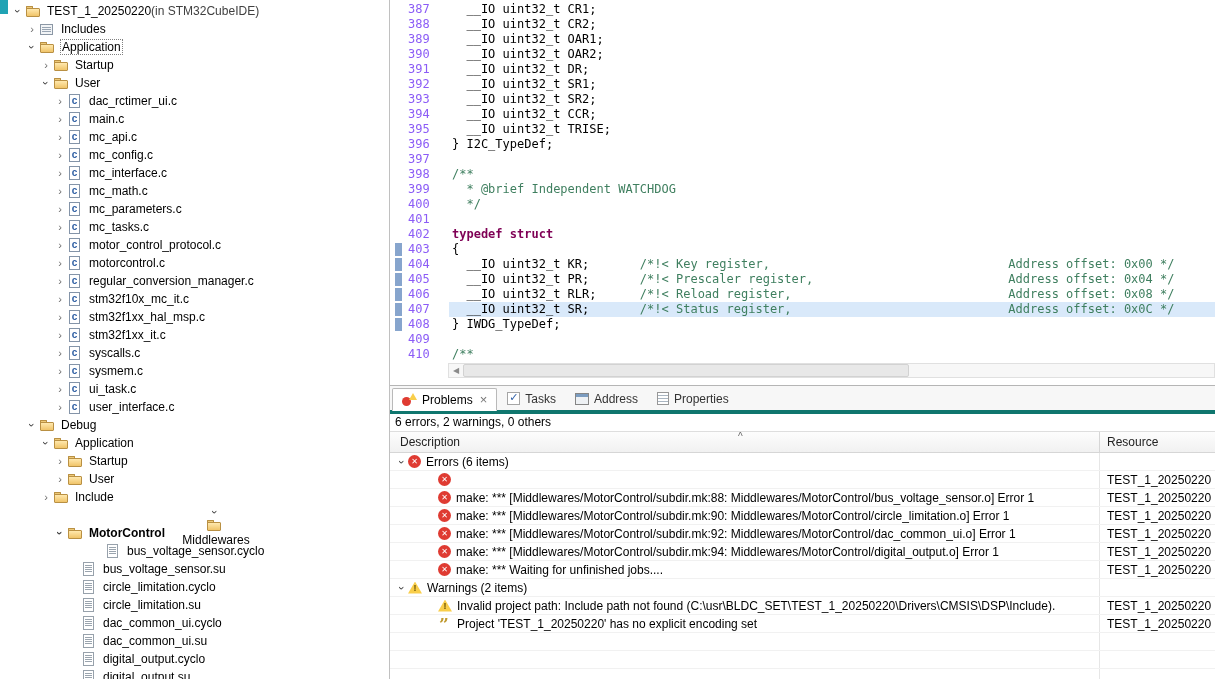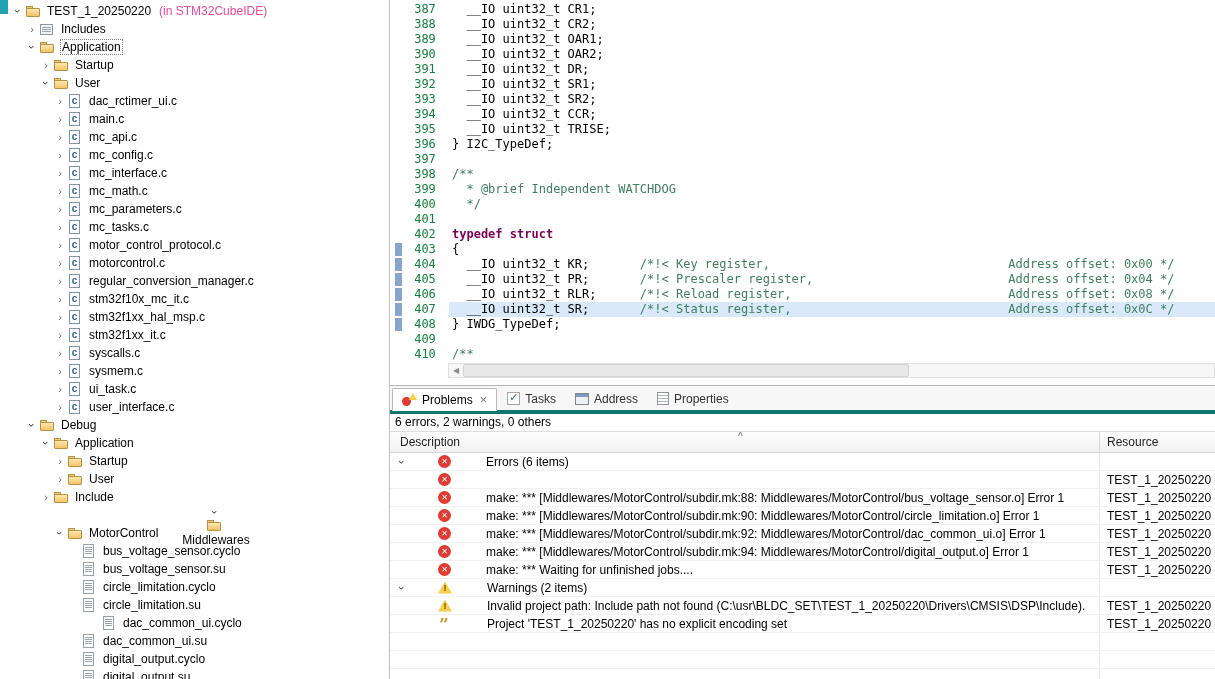--- a/index.html
+++ b/index.html
@@ -8,21 +8,21 @@
 
   
   .explorer{position:absolute;left:0;top:0;width:390px;height:679px;background:#fff;
             border-right:1px solid #c0c0c0;box-sizing:border-box;overflow:hidden;padding-top:2px;}
   .tree-item{height:18px;display:flex;align-items:center;white-space:nowrap;cursor:default;}
   .twistie{width:12px;flex:0 0 12px;display:inline-block;text-align:center;color:#6e6e6e;
            font-size:11px;line-height:12px;height:12px;}
   .twistie.expanded{transform:rotate(90deg);color:#3c3c3c;}
   .tlabel{margin-left:3px;}
   .tlabel.focused{outline:1px dotted #808080;padding:0 1px;}
-  .tdecor{color:#ec4899;margin-left:8px;}
+  .tdecor{color:#404040;}
   .ticon{width:15px;height:15px;position:relative;flex:0 0 15px;margin-left:2px;margin-right:3px;}
   .icon-folder::before,.icon-project::before{content:"";position:absolute;left:0;top:2px;width:7px;height:3px;
       background:#edc978;border:1px solid #b99043;border-bottom:none;border-radius:1px 1px 0 0;box-sizing:border-box;}
   .icon-folder::after,.icon-project::after{content:"";position:absolute;left:0;top:4px;width:14px;height:9px;
       background:linear-gradient(#ffe8ad,#f0c469);border:1px solid #b99043;border-radius:1px;box-sizing:border-box;}
   .icon-includes::before{content:"";position:absolute;left:0;top:2px;width:13px;height:11px;
       background:#f2f4f6;border:1px solid #8b97a5;box-sizing:border-box;}
   .icon-includes::after{content:"";position:absolute;left:2px;top:5px;width:9px;height:1px;
       background:#98a4b2;box-shadow:0 2px 0 #98a4b2,0 4px 0 #98a4b2;}
   .icon-cfile::before{content:"";position:absolute;left:1px;top:0;width:11px;height:14px;
@@ -36,21 +36,21 @@
   .corner-accent{position:absolute;left:0;top:0;width:8px;height:14px;background:#21a3b4;}
 
   
   .editor{position:absolute;left:390px;top:0;width:825px;height:385px;background:#fff;overflow:hidden;}
   .ed-lines{position:absolute;left:0;top:2px;width:100%;}
   .ed-line{display:flex;height:15px;line-height:15px;font-family:"DejaVu Sans Mono",monospace;
            font-size:12px;white-space:pre;}
   .ruler{flex:0 0 18px;position:relative;}
   .ruler.marker::after{content:"";position:absolute;left:5px;top:1px;width:7px;height:13px;
       background:var(--c-change_marker,#87a5cd);}
-  .lnum{flex:0 0 34px;text-align:center;padding-right:7px;color:#15803d;}
+  .lnum{flex:0 0 34px;text-align:left;padding-right:7px;color:#8b5cf6;}
   .codecell{flex:1 1 auto;padding-left:3px;}
   .ed-line.hl .codecell{background:var(--c-line_highlight,#d9e9fa);}
   .tok-plain{color:#000;}
   .tok-kw{color:var(--c-keyword,#7f0055);font-weight:bold;}
   .tok-comment{color:var(--c-comment,#3f7f5f);}
   .ed-hscroll{position:absolute;left:58px;right:0;top:363px;height:15px;background:#f7f7f7;
       border:1px solid #e0e0e0;box-sizing:border-box;display:flex;align-items:center;}
   .ed-hscroll-arrow{width:14px;height:13px;font-size:8px;line-height:13px;text-align:center;color:#8a8a8a;}
   .ed-hscroll-thumb{height:11px;width:58%;background:#e8e8e8;border:1px solid #d2d2d2;border-radius:2px;}
 
@@ -80,21 +80,21 @@
 
   .summary{height:17px;line-height:17px;padding-left:5px;}
   .phead{display:flex;height:20px;border-top:1px solid #dedede;border-bottom:1px solid #d6d6d6;
          background:linear-gradient(#fdfdfd,#f1f1f1);color:#222;}
   .phead-desc{flex:0 0 710px;display:flex;align-items:center;padding-left:10px;box-sizing:border-box;
          border-right:1px solid #d6d6d6;position:relative;}
   .sort-caret{position:absolute;left:348px;top:-1px;font-size:10px;color:#666;}
   .phead-res{flex:1;display:flex;align-items:center;padding-left:7px;}
   .prow{display:flex;height:18px;box-sizing:border-box;border-bottom:1px solid #f1f1f1;align-items:stretch;}
   .pdesc{flex:0 0 710px;display:flex;align-items:center;white-space:nowrap;overflow:hidden;
-         border-right:1px solid #e6e6e6;box-sizing:border-box;gap:30px;}
+         border-right:1px solid #e6e6e6;box-sizing:border-box;}
   .prow.group .pdesc{padding-left:6px;}
   .prow.item .pdesc{padding-left:48px;}
   .prow.empty .pdesc{padding-left:0;}
   .pres{flex:1;display:flex;align-items:center;padding-left:7px;white-space:nowrap;overflow:hidden;}
   .ptext{margin-left:5px;}
   .picon{flex-shrink:0;}
   .icon-error{width:13px;height:13px;border-radius:50%;background:var(--c-error_red,#df3b32);position:relative;}
   .icon-error::after{content:"✕";position:absolute;left:0;top:0;width:13px;height:13px;line-height:13px;
       text-align:center;color:#fff;font-size:8px;font-weight:bold;}
   .icon-warning{width:14px;height:12px;position:relative;background:var(--c-warning_yellow,#f9ce4a);
@@ -251,46 +251,46 @@
         <div class="tree-item" style="padding-left: 40px;">
           <span class="twistie collapsed">›</span>
           <span class="ticon icon-folder"></span>
           <span class="tlabel">Include</span>
         </div>
         <div class="tree-item" style="padding-left: 40px; flex-direction: column;">
           <span class="twistie expanded">›</span>
           <span class="ticon icon-folder"></span>
           <span class="tlabel">Middlewares</span>
         </div>
-        <div class="tree-item" style="padding-left: 54px;">
+        <div class="tree-item" style="padding-left: 54px; font-weight: bold;">
           <span class="twistie expanded">›</span>
           <span class="ticon icon-folder"></span>
           <span class="tlabel">MotorControl</span>
         </div>
-        <div class="tree-item" style="padding-left: 68px;">
+        <div class="tree-item" style="padding-left: 92px;">
           <span class="twistie none"></span>
           <span class="ticon icon-doc"></span>
           <span class="tlabel">bus_voltage_sensor.cyclo</span>
         </div>
         <div class="tree-item" style="padding-left: 68px;">
           <span class="twistie none"></span>
           <span class="ticon icon-doc"></span>
           <span class="tlabel">bus_voltage_sensor.su</span>
         </div>
         <div class="tree-item" style="padding-left: 68px;">
           <span class="twistie none"></span>
           <span class="ticon icon-doc"></span>
           <span class="tlabel">circle_limitation.cyclo</span>
         </div>
         <div class="tree-item" style="padding-left: 68px;">
           <span class="twistie none"></span>
           <span class="ticon icon-doc"></span>
           <span class="tlabel">circle_limitation.su</span>
         </div>
-        <div class="tree-item" style="padding-left: 68px; margin-left: 20px;">
+        <div class="tree-item" style="padding-left: 68px;">
           <span class="twistie none"></span>
           <span class="ticon icon-doc"></span>
           <span class="tlabel">dac_common_ui.cyclo</span>
         </div>
         <div class="tree-item" style="padding-left: 68px;">
           <span class="twistie none"></span>
           <span class="ticon icon-doc"></span>
           <span class="tlabel">dac_common_ui.su</span>
         </div>
         <div class="tree-item" style="padding-left: 68px;">

